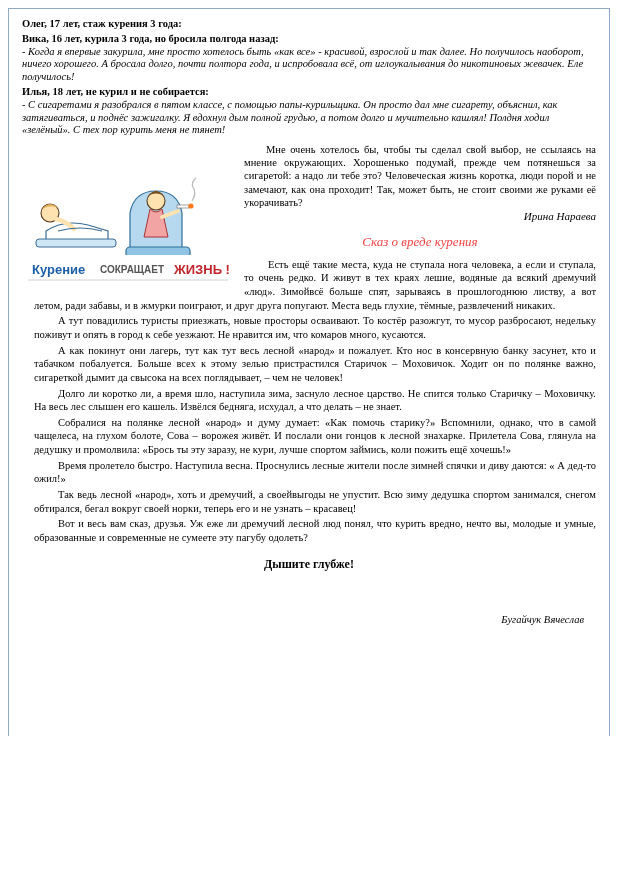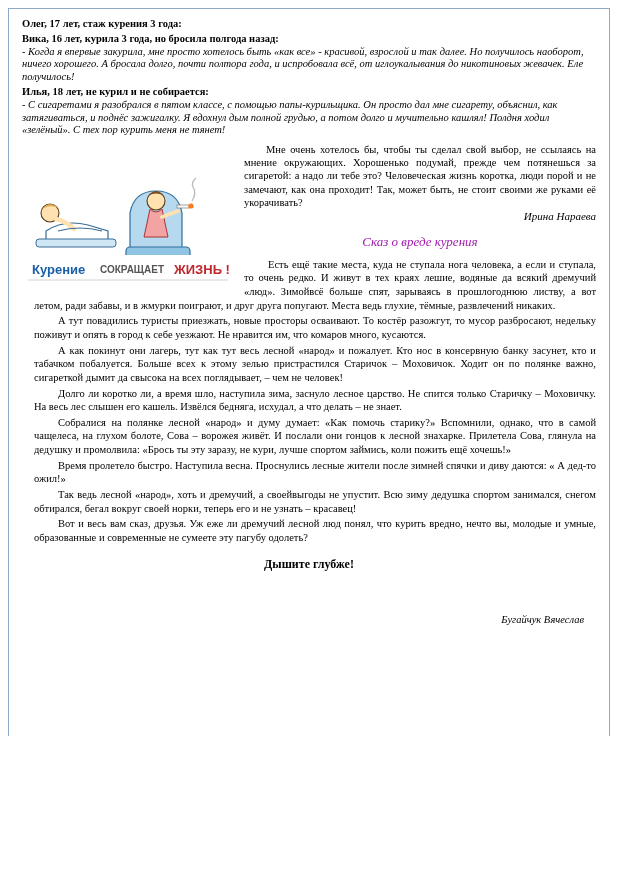--- a/index.html
+++ b/index.html
@@ -74,21 +74,21 @@
   .signature {
     font-style: italic;
     text-align: right;
     font-size: 11px;
     margin-top: 1px;
   }
   .storytitle {
     text-align: center;
     font-size: 13px;
     font-style: italic;
-    color: #a21caf;
+    color: #ef4444;
     margin: 12px 0 8px 0;
     font-weight: normal;
   }
   .body-text p {
     margin: 0 0 2px 12px;
     font-size: 10.5px;
     line-height: 1.3;
     text-align: justify;
     text-indent: 24px;
   }

